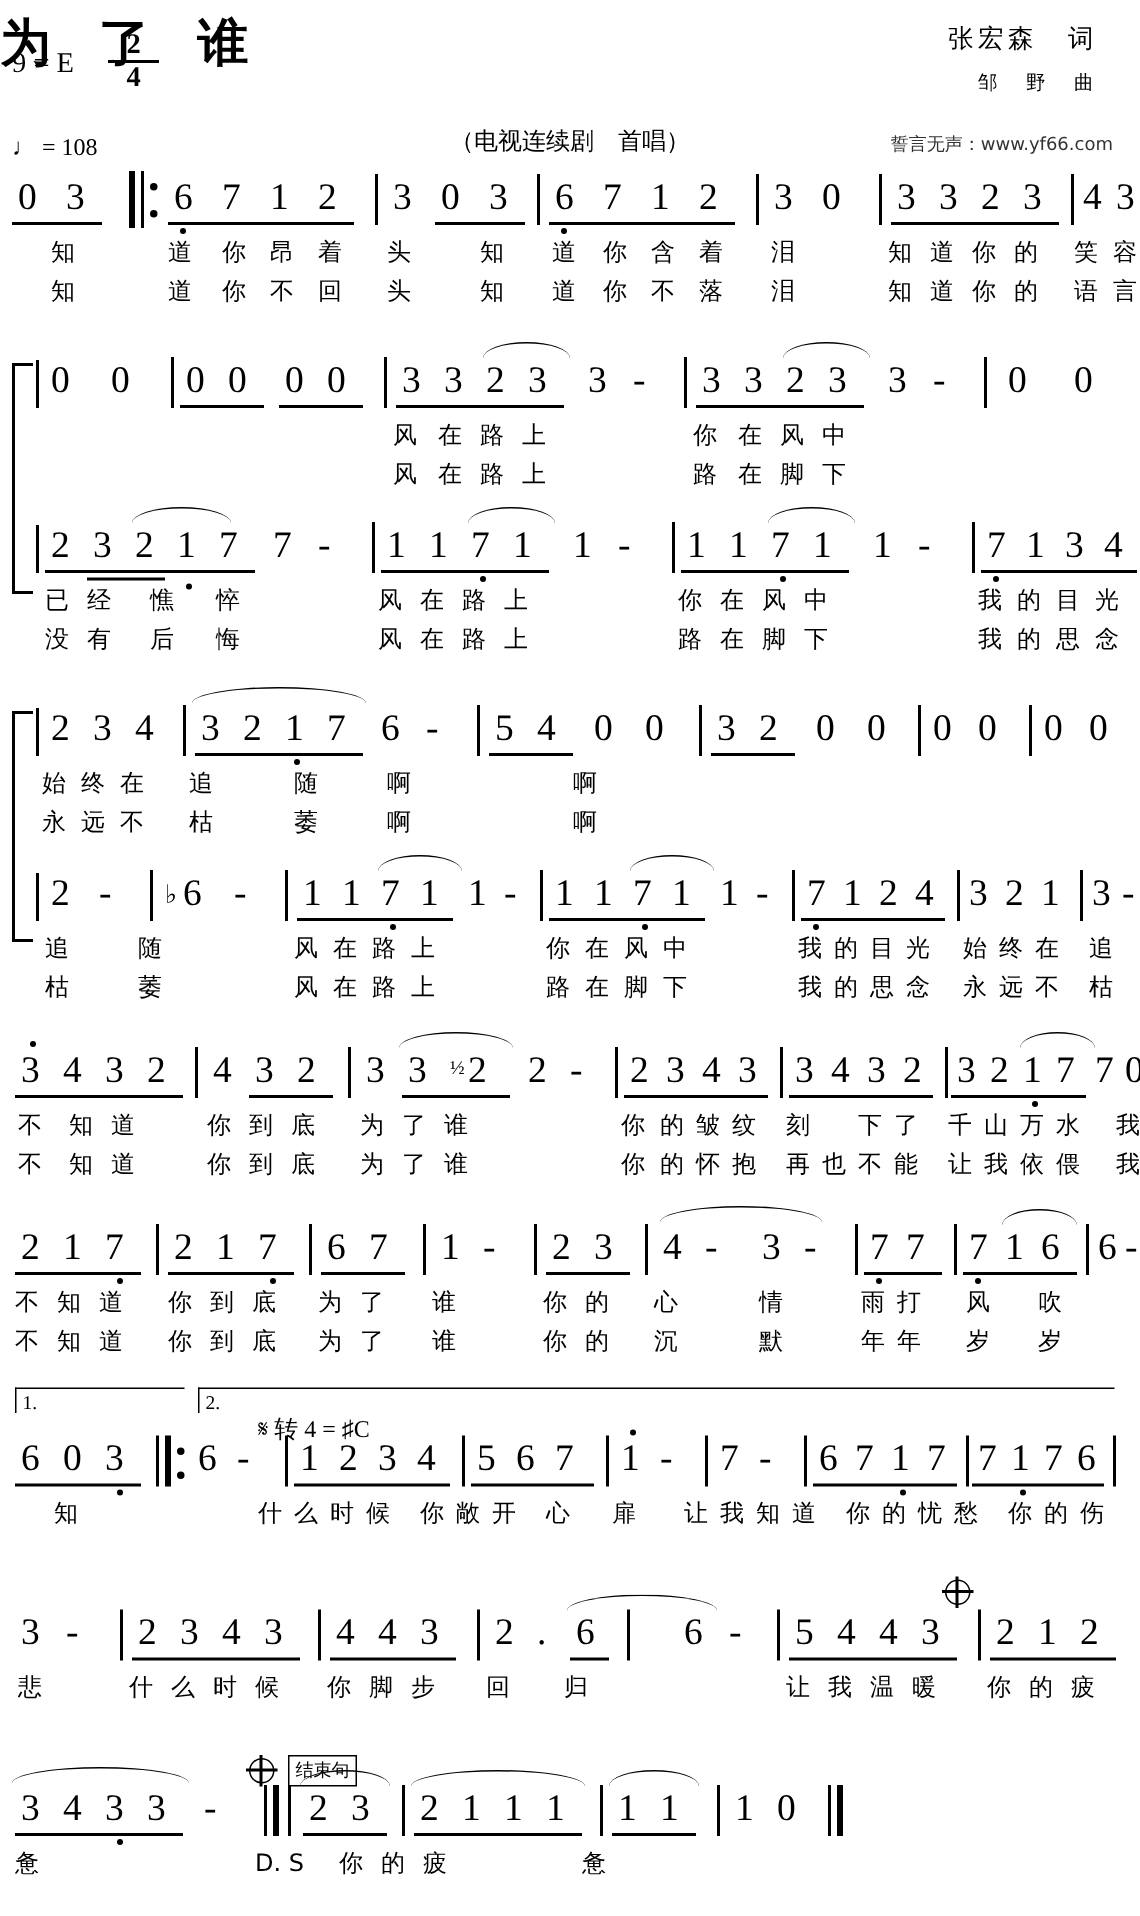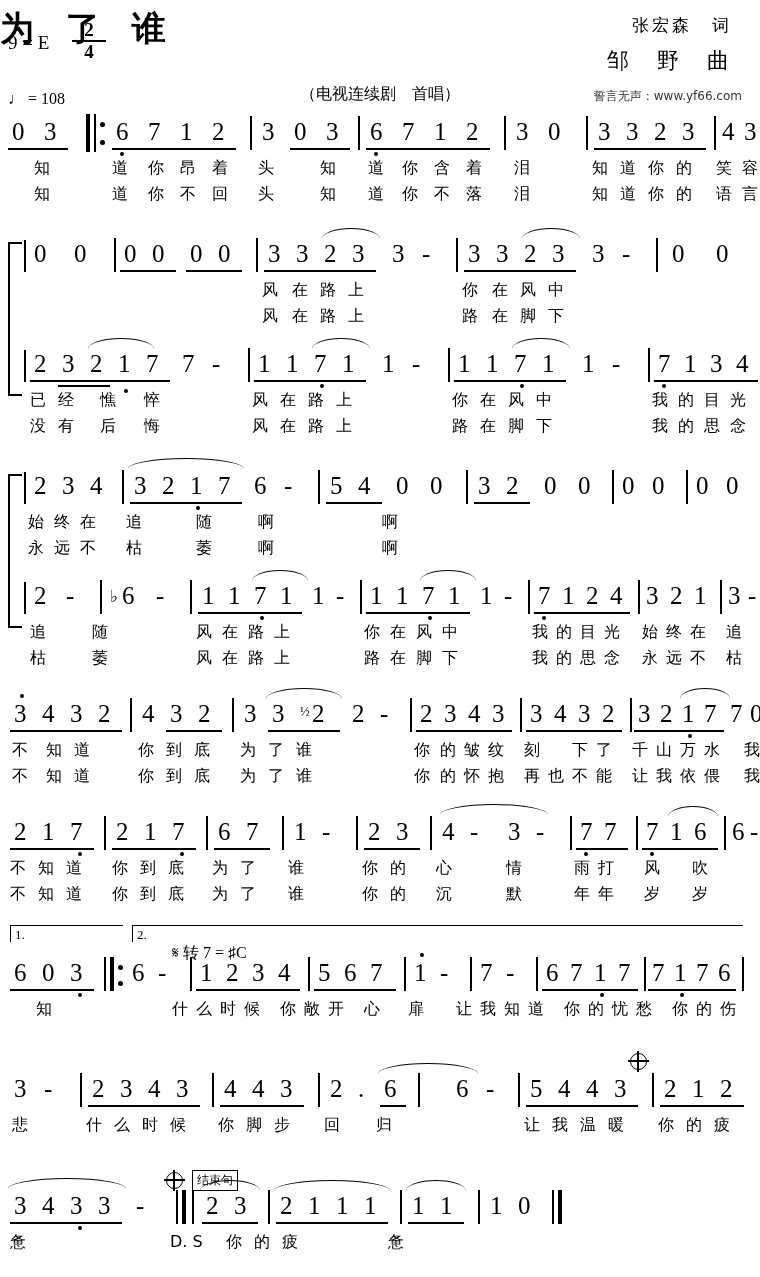--- a/index.html
+++ b/index.html
@@ -8,21 +8,21 @@
 
   
   .key-sig{position:absolute;left:8px;top:32px;font-size:19px;font-family:"Liberation Serif",serif;}
   .time-sig{position:absolute;left:72px;top:20px;width:34px;text-align:center;font-size:19px;font-weight:bold;font-family:"Liberation Serif",serif;line-height:1.05;}
   .time-sig .num{display:block;}
   .time-sig .den{display:block;border-top:2px solid #000;}
   .title{position:absolute;left:0;top:6px;width:760px;font-size:34px;font-weight:bold;letter-spacing:10px;font-family:"DejaVu Sans",sans-serif;}
   .subtitle{position:absolute;left:0;top:50px;width:760px;text-align:center;font-size:16px;}
   .singer{position:absolute;left:0;top:84px;width:760px;text-align:center;font-size:16px;}
   .credit1{position:absolute;right:28px;top:14px;font-size:17px;letter-spacing:3px;}
-  .credit2{position:absolute;right:28px;top:46px;font-size:22px;letter-spacing:3px;}
+  .credit2{position:absolute;right:28px;top:46px;font-size:13px;letter-spacing:3px;}
   .site{position:absolute;right:18px;top:88px;font-size:12px;color:#333;}
   .tempo{position:absolute;left:8px;top:90px;font-size:16px;font-family:"Liberation Serif",serif;}
 
   
   .row{position:absolute;left:0;width:760px;}
   .notes{position:relative;height:40px;font-size:25px;font-family:"Liberation Serif",serif;white-space:nowrap;}
   .notes span.n{position:absolute;top:0;}
   .lyr{position:relative;height:26px;font-size:16px;white-space:nowrap;}
   .lyr span{position:absolute;top:0;}
 
@@ -613,21 +613,21 @@
     </div>
   </div>
 
   <div class="row" style="top:925px;">
     <div class="volta" style="left:10px;top:0;width:112px;">
       <span>1.</span>
     </div>
     <div class="volta" style="left:132px;top:0;width:610px;">
       <span>2.</span>
     </div>
-    <div class="sym" style="left:172px;top:18px;">𝄋 转 7 = ♯C</div>
+    <div class="sym" style="left:172px;top:18px;">𝄋 转 4 = ♯C</div>
     <div class="notes" style="margin-top:34px;">
       <span class="n" style="left:14px;">6</span>
         <span class="n" style="left:42px;">0</span>
         <span class="n" style="left:70px;">3</span>
       <div class="u1" style="left:10px;top:30px;width:84px;"></div>
       <div class="dotB" style="left:78px;top:34px;"></div>
       <div class="bar" style="left:104px;"></div>
       <div class="thick" style="left:110px;top:-2px;height:34px;"></div>
       <div class="rdot" style="left:118px;top:6px;"></div>
         <div class="rdot" style="left:118px;top:22px;"></div>

